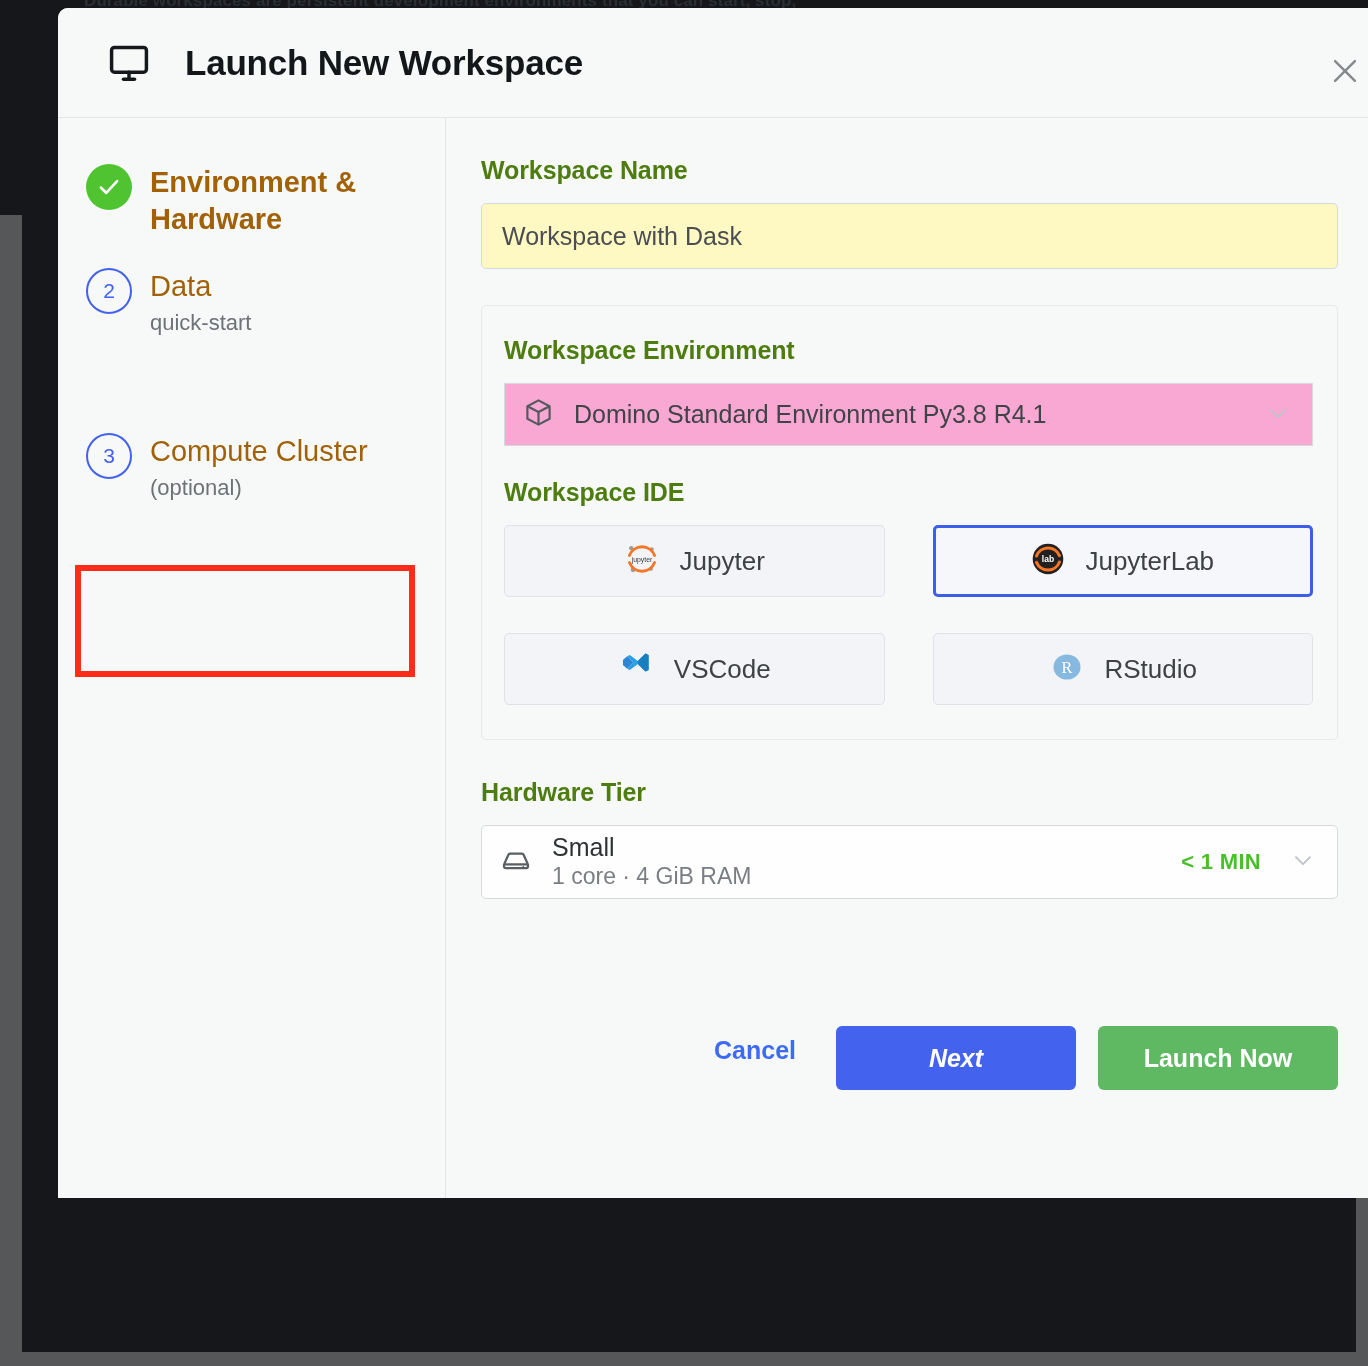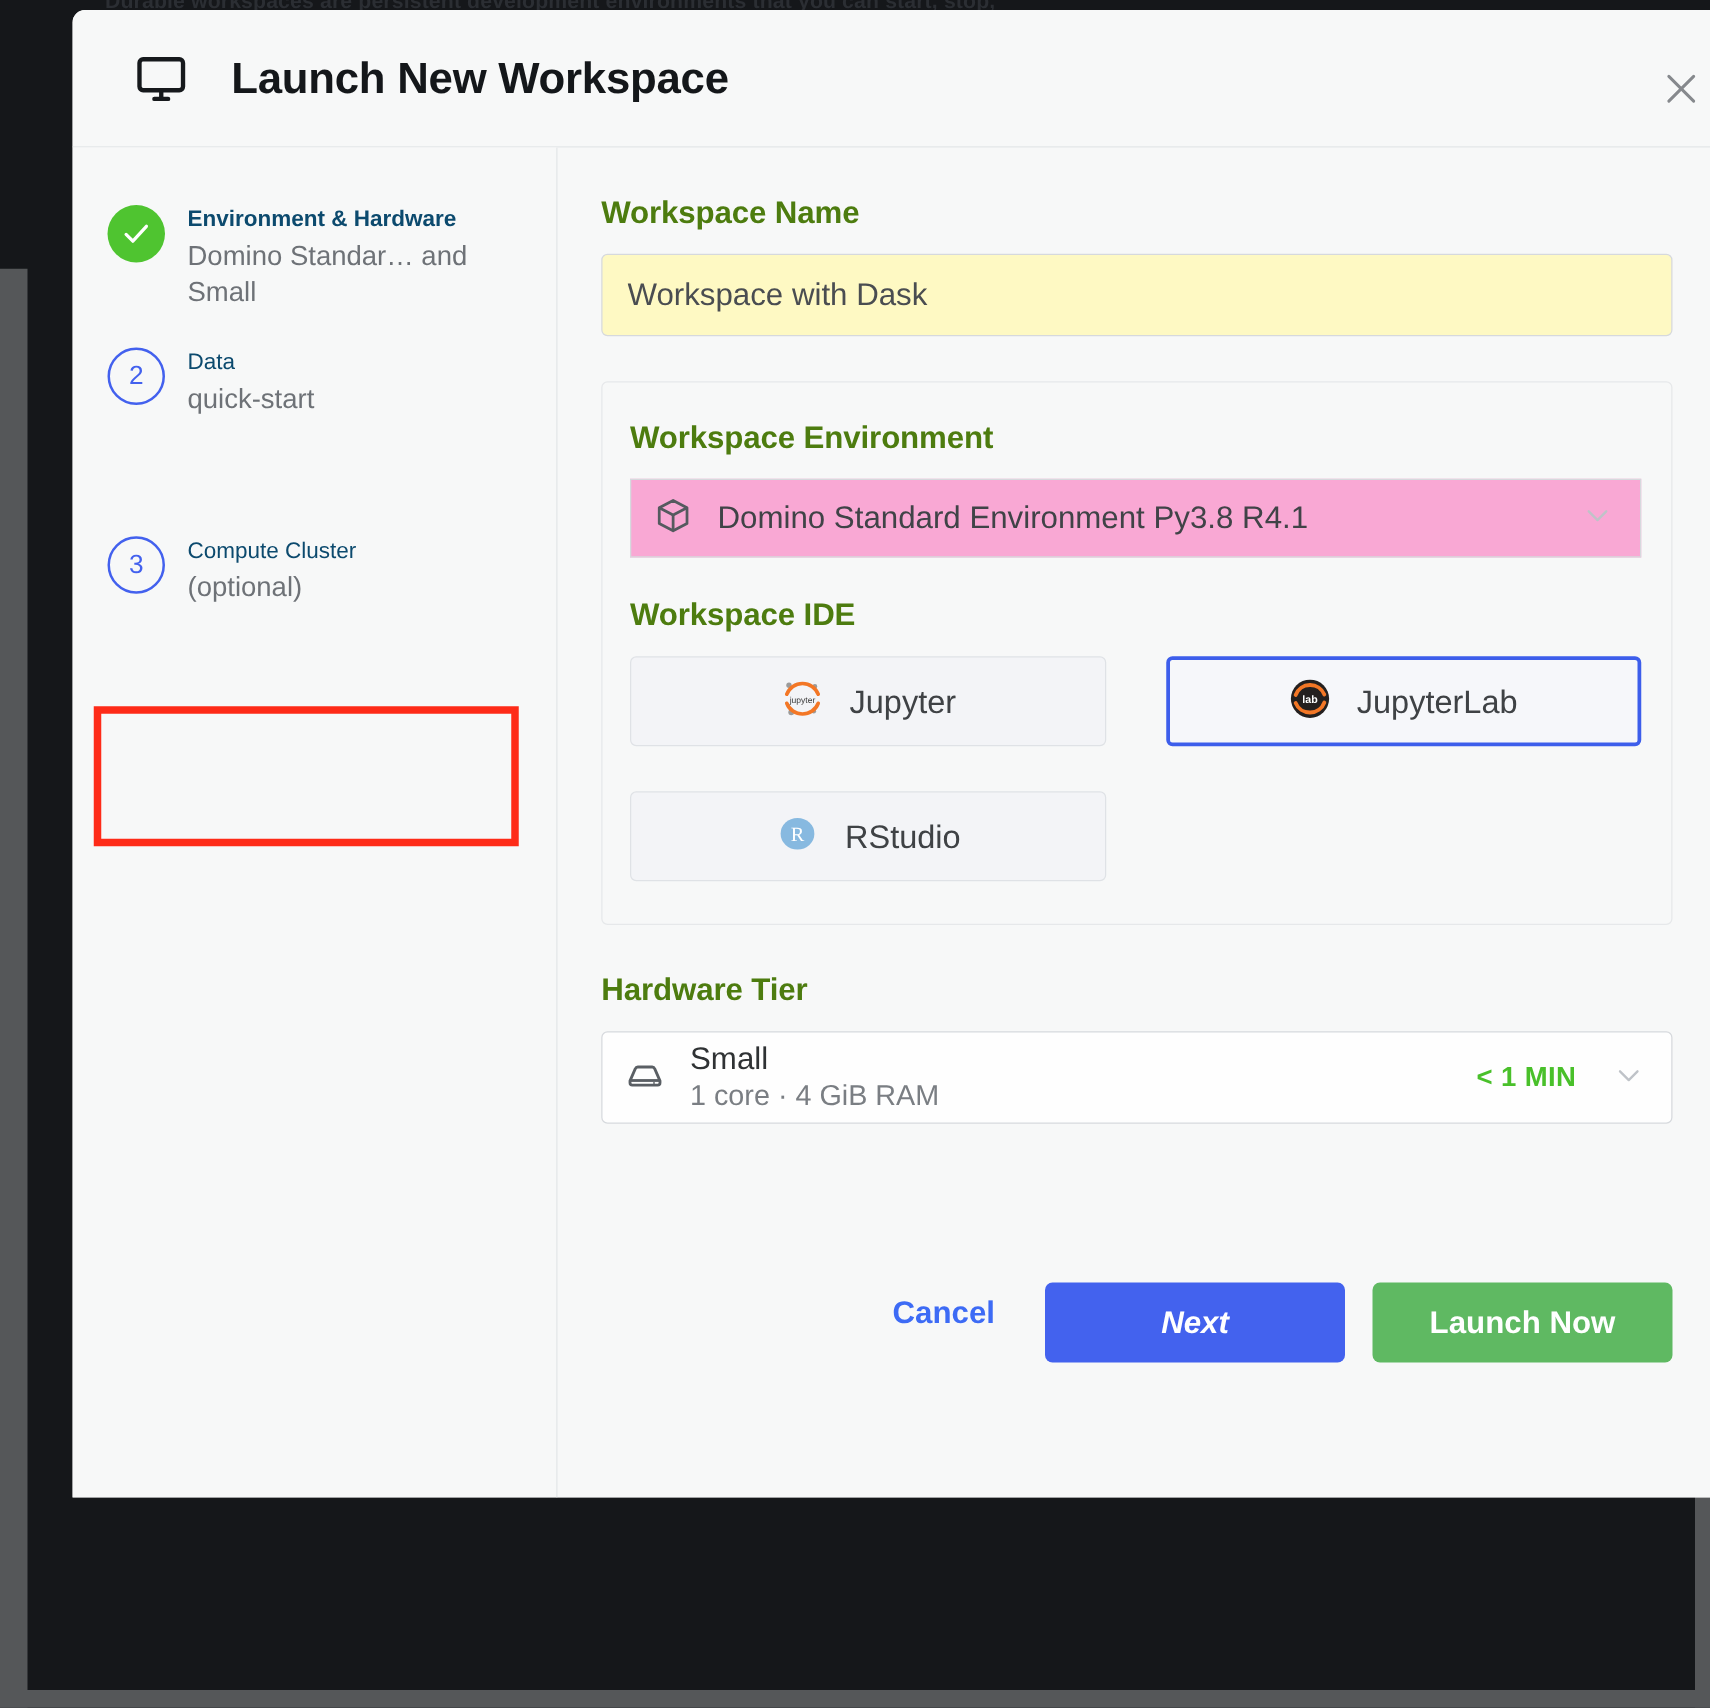--- a/index.html
+++ b/index.html
@@ -119,22 +119,22 @@
   }
   .step-marker.done { background: #4fc430; }
   .step-marker.num {
     border: 2px solid #4361ee;
     color: #4361ee;
     font-size: 21px;
     background: #f7f8f8;
   }
   .step-text { padding-top: 2px; }
   .step-title {
-    color: #0c4a6e;
-    font-size: 18px;
+    color: #a16207;
+    font-size: 29px;
     font-weight: 700;
     line-height: 1.28;
     max-width: 230px;
   }
   .step-title.regular { font-weight: 400; }
   .step-sub {
     color: #6e7277;
     font-size: 22px;
     line-height: 1.32;
     margin-top: 3px;
@@ -312,21 +312,20 @@
     <div id="sidebar">
 
       <div class="step">
         <div class="step-marker done">
           <svg width="26" height="26" viewBox="0 0 24 24" fill="none" stroke="#ffffff" stroke-width="2.4" stroke-linecap="round" stroke-linejoin="round">
             <polyline points="4.5,12.5 9.5,17.5 19.5,6.5"></polyline>
           </svg>
         </div>
         <div class="step-text">
           <div class="step-title">Environment &amp; Hardware</div>
-          <div class="step-sub">Domino Standar… and Small</div>
         </div>
       </div>
 
       <div class="step">
         <div class="step-marker num">2</div>
         <div class="step-text">
           <div class="step-title regular">Data</div>
           <div class="step-sub">quick-start</div>
         </div>
       </div>
@@ -390,20 +389,30 @@
               <svg width="34" height="34" viewBox="0 0 40 40">
                 <circle cx="20" cy="20" r="18" fill="#24201f"></circle>
                 <path d="M6.5 16.5 A14.5 14.5 0 0 1 33.5 16" fill="none" stroke="#f37726" stroke-width="3.6" stroke-linecap="round"></path>
                 <path d="M6.5 24 A14.5 14.5 0 0 0 33.5 23.5" fill="none" stroke="#f37726" stroke-width="3.6" stroke-linecap="round"></path>
                 <text x="20" y="23.6" font-size="10" font-weight="bold" text-anchor="middle" fill="#ffffff" font-family="'Liberation Sans',sans-serif">lab</text>
               </svg>
             </span>
             <span class="ide-name">JupyterLab</span>
           </div>
 
+          <div class="ide-option">
+            <span>
+              <svg width="36" height="36" viewBox="0 0 40 40">
+                <path d="M30.5 5 22 13.3 13.2 6.6 10.2 8.1 17.3 15 10.2 21.9 13.2 23.4 22 16.7 30.5 25 34 23.2V6.8z" fill="#28a0e8"></path>
+                <path d="M30.5 5 34 6.8v16.4L30.5 25 22 16.7V13.3z" fill="#1a7fc1"></path>
+                <path d="M5.5 12.3 10.2 8.1 17.3 15 10.2 21.9 5.5 17.7z" fill="#2c86d6"></path>
+              </svg>
+            </span>
+            <span class="ide-name">VSCode</span>
+          </div>
 
           <div class="ide-option">
             <span>
               <svg width="36" height="36" viewBox="0 0 40 40">
                 <ellipse cx="20" cy="20" rx="15" ry="14" fill="#87b9e0"></ellipse>
                 <text x="20" y="26.5" font-size="18" text-anchor="middle" fill="#ffffff" font-family="'Liberation Serif',serif">R</text>
               </svg>
             </span>
             <span class="ide-name">RStudio</span>
           </div>

